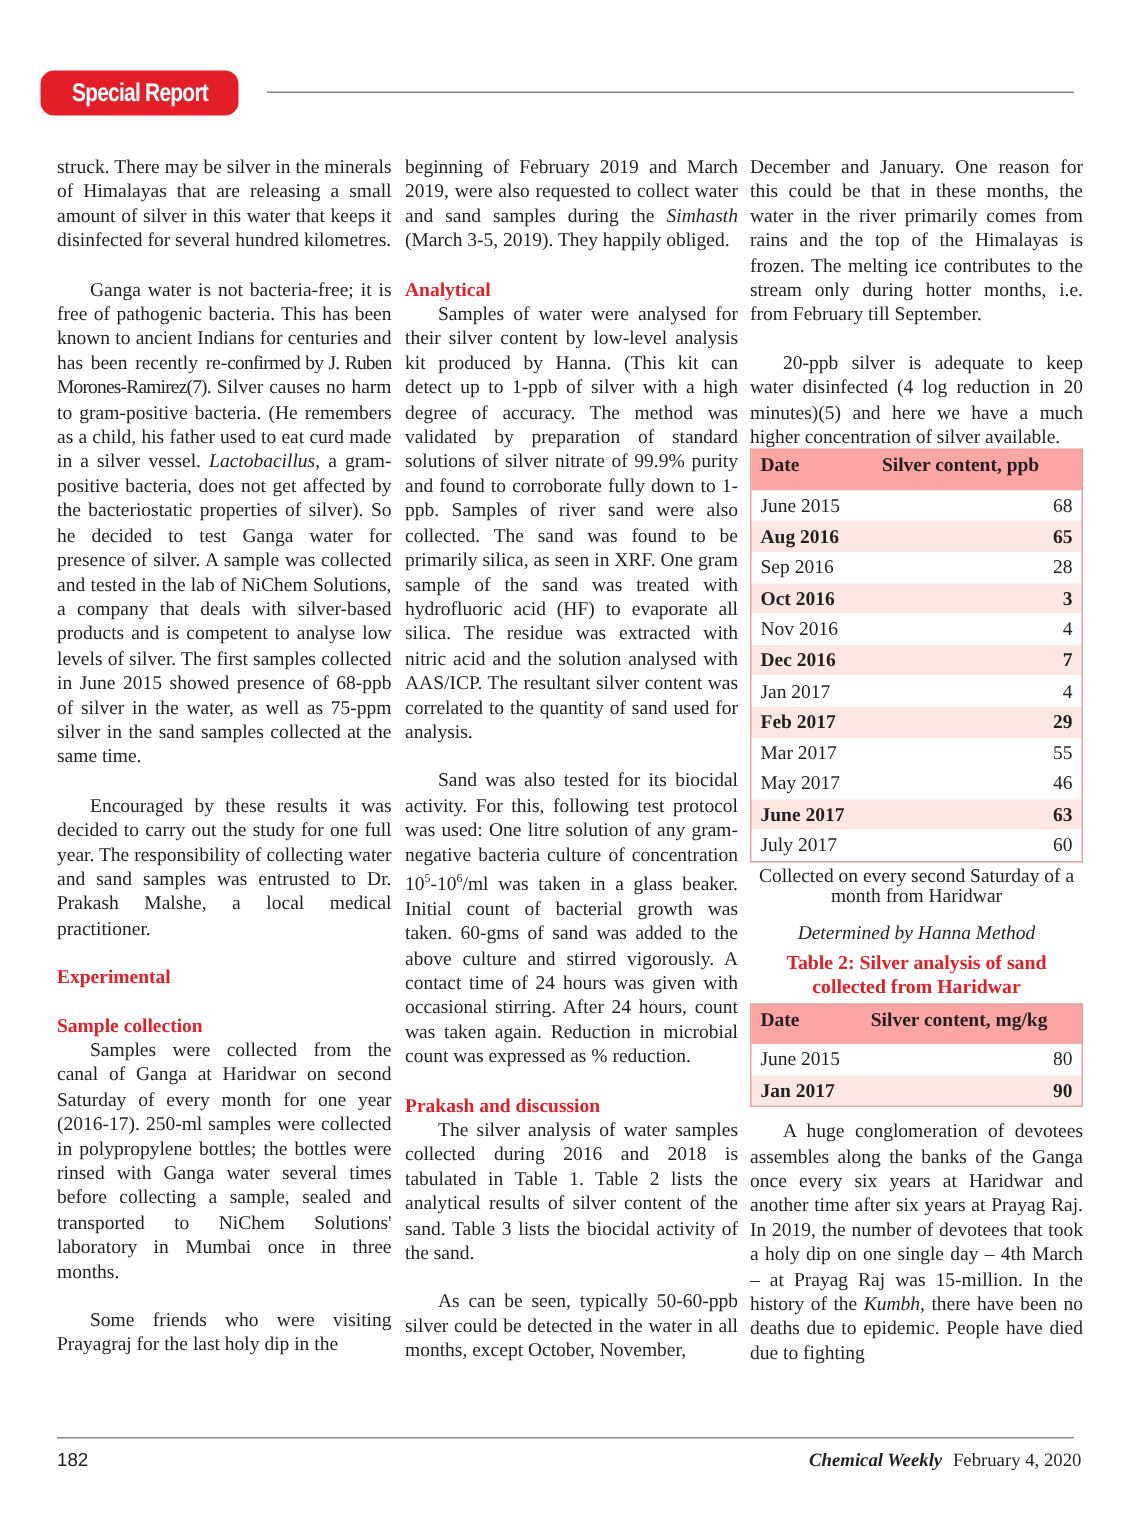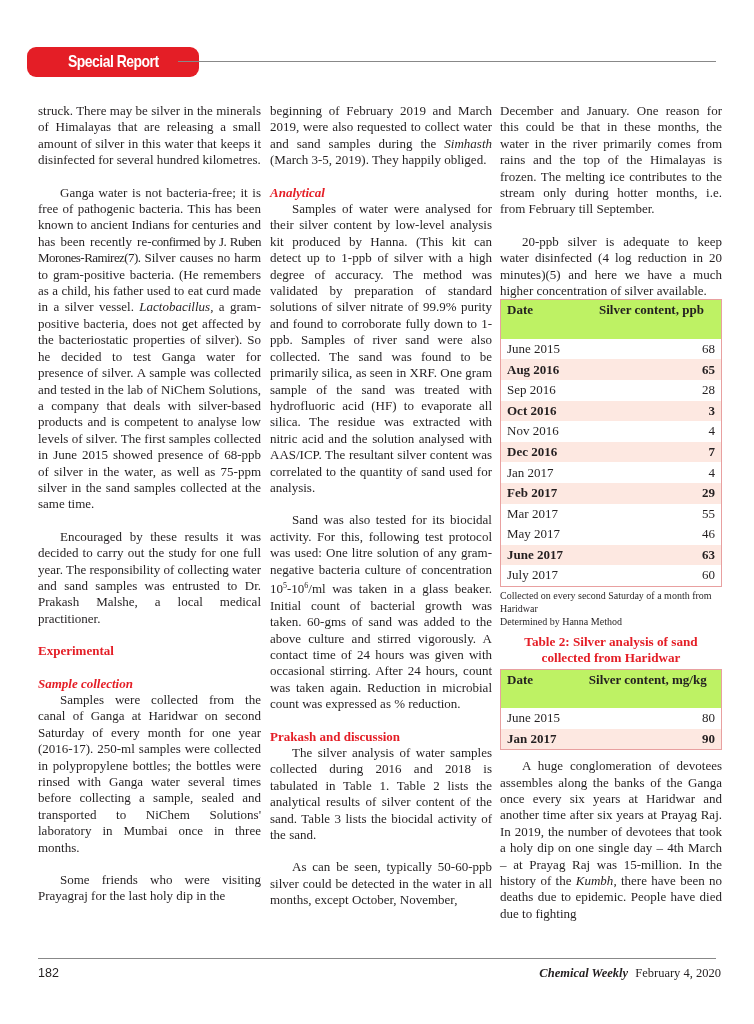--- a/index.html
+++ b/index.html
@@ -1,20 +1,20 @@
 <!DOCTYPE html>
 <html><head>
 <meta charset="utf-8">
 <style>
   * { margin: 0; padding: 0; box-sizing: border-box; }
   html, body { width: 754px; height: 1024px; background: #ffffff; overflow: hidden; }
   body { position: relative; font-family: "Liberation Serif", serif; color: #231f20; }
 
   .header-badge {
-    position: absolute; left: 27px; top: 47px; width: 172px; height: 30px;
+    position: absolute; left: 27px; top: 47px; width: 132px; height: 30px;
     background: #e41e26; border-radius: 9px;
     display: flex; align-items: center; justify-content: center;
   }
   .header-badge span {
     font-family: "Liberation Sans", sans-serif; font-weight: bold; color: #fff;
     font-size: 17px; letter-spacing: -0.6px; transform: scaleX(0.82); display: inline-block;
   }
   .header-rule-full { position: absolute; left: 178px; top: 61px; right: 257px; height: 1px; background: #888; }
 
   .col {
@@ -23,32 +23,32 @@
   }
   .col-1 { left: 38px; }
   .col-2 { left: 270px; width: 222px; }
   .col-3 { left: 500px; width: 222px; }
 
   .col p { text-indent: 22px; }
   .col p.noindent { text-indent: 0; }
   .col .gap { height: 16px; }
   .col .gap-sm { height: 8px; }
   .h-red { color: #e41e26; font-weight: bold; font-size: 13px; }
-  .h-red-it { color: #e41e26; font-weight: bold; font-style: italic; font-size: 13px; }
+  .h-red-it { color: #e41e26; font-weight: bold; font-size: 13px; }
   .tight { letter-spacing: -0.55px; word-spacing: -1px; }
 
   .tbl-title { color: #e41e26; font-weight: bold; text-align: center; font-size: 13.2px; line-height: 16px; margin-top: 1px; margin-bottom: 3px; }
   table.data { width: 100%; border-collapse: collapse; border: 1px solid #e8a0a0; font-size: 13px; }
-  table.data th { background: #bef264; text-align: left; font-weight: bold; padding: 2px 6px 20px 6px; height: 20px; font-family: Liberation Serif, serif; }
-  table.data th.r { text-align: center; }
+  table.data th { background: #fca5a5; text-align: left; font-weight: bold; padding: 2px 6px 8px 6px; height: 20px; font-family: Liberation Serif, serif; }
+  table.data th.r { text-align: left; }
   table.data td { padding: 2px 6px; height: 20.6px; }
   table.data td.r { text-align: right; }
   table.data tr.odd td { background: #ffffff; }
   table.data tr.even td { background: #fde8e1; font-weight: bold; }
-  .tbl-note { font-size: 10px; line-height: 13px; text-align: left; margin-top: 2px; }
+  .tbl-note { font-size: 13px; line-height: 13px; text-align: center; margin-top: 2px; }
 
   .footer-rule { position: absolute; left: 38px; top: 958px; width: 678px; height: 1px; background: #888; }
   .page-num { position: absolute; left: 38px; top: 966px; font-family: "Liberation Sans", sans-serif; font-size: 12.5px; }
   .footer-right { position: absolute; right: 33px; top: 966px; font-family: Liberation Serif, serif; font-size: 12.5px; }
   .footer-right .mag { font-weight: bold; font-style: italic; margin-right: 4px; }
 </style>
 </head>
 <body>
 
 <div class="header-badge">
@@ -142,21 +142,21 @@
           <td>June 2017</td>
           <td class="r">63</td>
         </tr>
       <tr class="odd">
           <td>July 2017</td>
           <td class="r">60</td>
         </tr>
     </tbody>
   </table>
   <div class="tbl-note">Collected on every second Saturday of a month from Haridwar</div>
-  <div class="tbl-note" style="margin-top:0;">Determined by Hanna Method</div>
+  <div class="tbl-note" style="margin-top:12px;font-style:italic;">Determined by Hanna Method</div>
 
   <div class="tbl-title" style="padding:0 22px; margin-top:6px;">Table 2: Silver analysis of sand collected from Haridwar</div>
   <table class="data">
     <thead>
       <tr>
         <th>Date</th>
         <th class="r">Silver content, mg/kg</th>
       </tr>
     </thead>
     <tbody>

